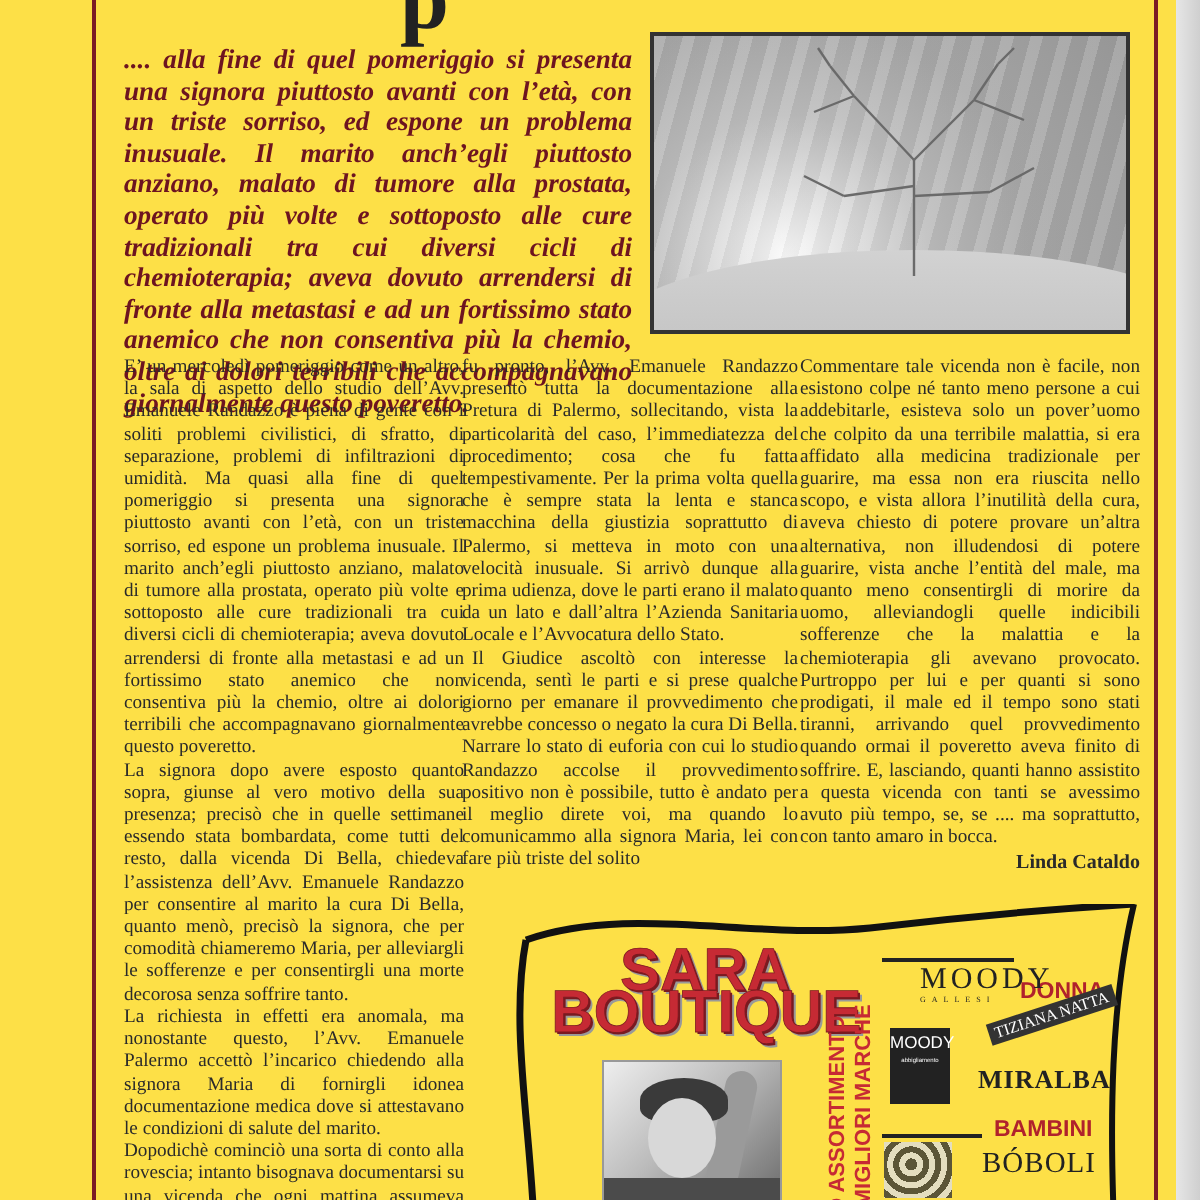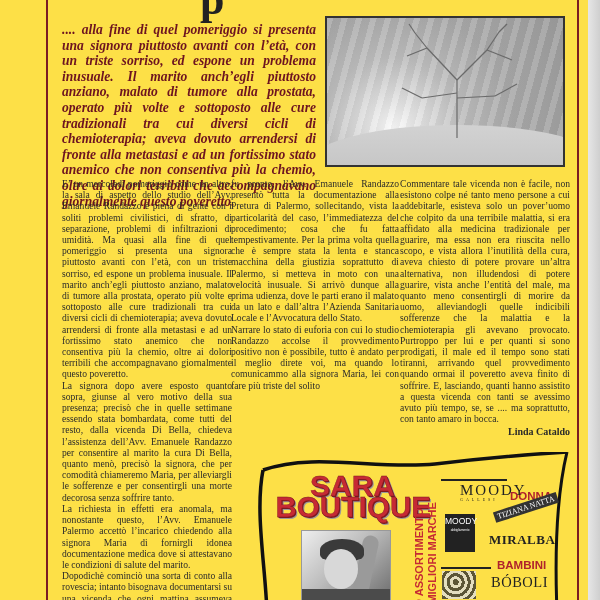--- a/index.html
+++ b/index.html
@@ -84,20 +84,21 @@
 
   <div class="col col1">
     <p>E’ un mercoledì pomeriggio come un altro, la sala di aspetto dello studio dell’Avv. Emanuele Randazzo è piena di gente con i soliti problemi civilistici, di sfratto, di separazione, problemi di infiltrazioni di umidità. Ma  quasi alla fine di quel pomeriggio si presenta una signora piuttosto avanti con l’età,  con un triste sorriso, ed espone un problema inusuale. Il marito anch’egli piuttosto anziano, malato di tumore alla prostata, operato più volte e sottoposto alle cure tradizionali tra cui diversi cicli di chemioterapia; aveva dovuto arrendersi di fronte alla metastasi e ad un fortissimo stato anemico che non consentiva più la chemio, oltre ai dolori terribili che accompagnavano giornalmente questo poveretto.</p>
     <p>La signora dopo avere esposto quanto sopra, giunse al vero motivo della sua presenza; precisò che in quelle settimane essendo stata bombardata, come tutti del resto, dalla vicenda Di Bella, chiedeva l’assistenza dell’Avv. Emanuele Randazzo per consentire al marito la cura Di Bella, quanto menò, precisò la signora, che per comodità chiameremo Maria, per alleviargli le sofferenze e per consentirgli una morte decorosa senza soffrire tanto.</p>
     <p>La richiesta in effetti era anomala, ma nonostante questo, l’Avv. Emanuele Palermo accettò l’incarico chiedendo alla signora Maria di fornirgli idonea documentazione medica dove si attestavano le condizioni di salute del marito.</p>
     <p>Dopodichè cominciò una sorta di conto alla rovescia; intanto bisognava documentarsi su una vicenda che ogni mattina assumeva contorni diversi, tali da far aumentare l’incertezza ma soprattutto, e questo vale per qualsiasi settore in cui operi un avvocato, bisognava avere un quadro giuridico del</p>
   </div>
 
   <div class="col col2">
     <p>fu pronto, l’Avv. Emanuele Randazzo presentò tutta la documentazione alla Pretura di Palermo, sollecitando, vista la particolarità del caso, l’immediatezza del procedimento; cosa che fu fatta tempestivamente. Per la prima volta quella che è sempre stata la lenta e stanca macchina della giustizia soprattutto di Palermo, si metteva in moto con una velocità inusuale. Si arrivò dunque alla prima udienza, dove le parti erano il malato da un lato e dall’altra l’Azienda Sanitaria Locale e l’Avvocatura dello Stato.</p>
+    <p class="indent">Il Giudice ascoltò con interesse la vicenda, sentì le parti e si prese qualche giorno per emanare il provvedimento che avrebbe concesso o negato la cura Di Bella.</p>
     <p>Narrare lo stato di euforia con cui lo studio Randazzo accolse il provvedimento positivo non è possibile, tutto è andato per il meglio direte voi, ma quando lo comunicammo alla signora Maria, lei con fare più triste del solito</p>
   </div>
 
   <div class="col col3">
     <p>Commentare tale vicenda non è facile, non esistono colpe né tanto meno persone a cui addebitarle, esisteva solo un pover’uomo che colpito da una terribile malattia, si era affidato alla medicina tradizionale per guarire, ma essa non era riuscita nello scopo, e vista allora l’inutilità della cura, aveva chiesto di potere provare un’altra alternativa, non illudendosi di potere guarire, vista anche l’entità del male, ma quanto meno consentirgli di morire da uomo, alleviandogli quelle indicibili sofferenze che la malattia e la chemioterapia gli avevano provocato. Purtroppo per lui e per quanti si sono prodigati, il male ed il tempo sono stati tiranni, arrivando quel provvedimento quando ormai il poveretto aveva finito di soffrire. E, lasciando, quanti hanno assistito a questa vicenda con tanti se avessimo avuto più tempo, se, se .... ma soprattutto, con tanto amaro in bocca.</p>
     <p class="sig">Linda Cataldo</p>
   </div>
 
   <div class="ad">
     <svg class="ad-frame" width="320" height="160">

